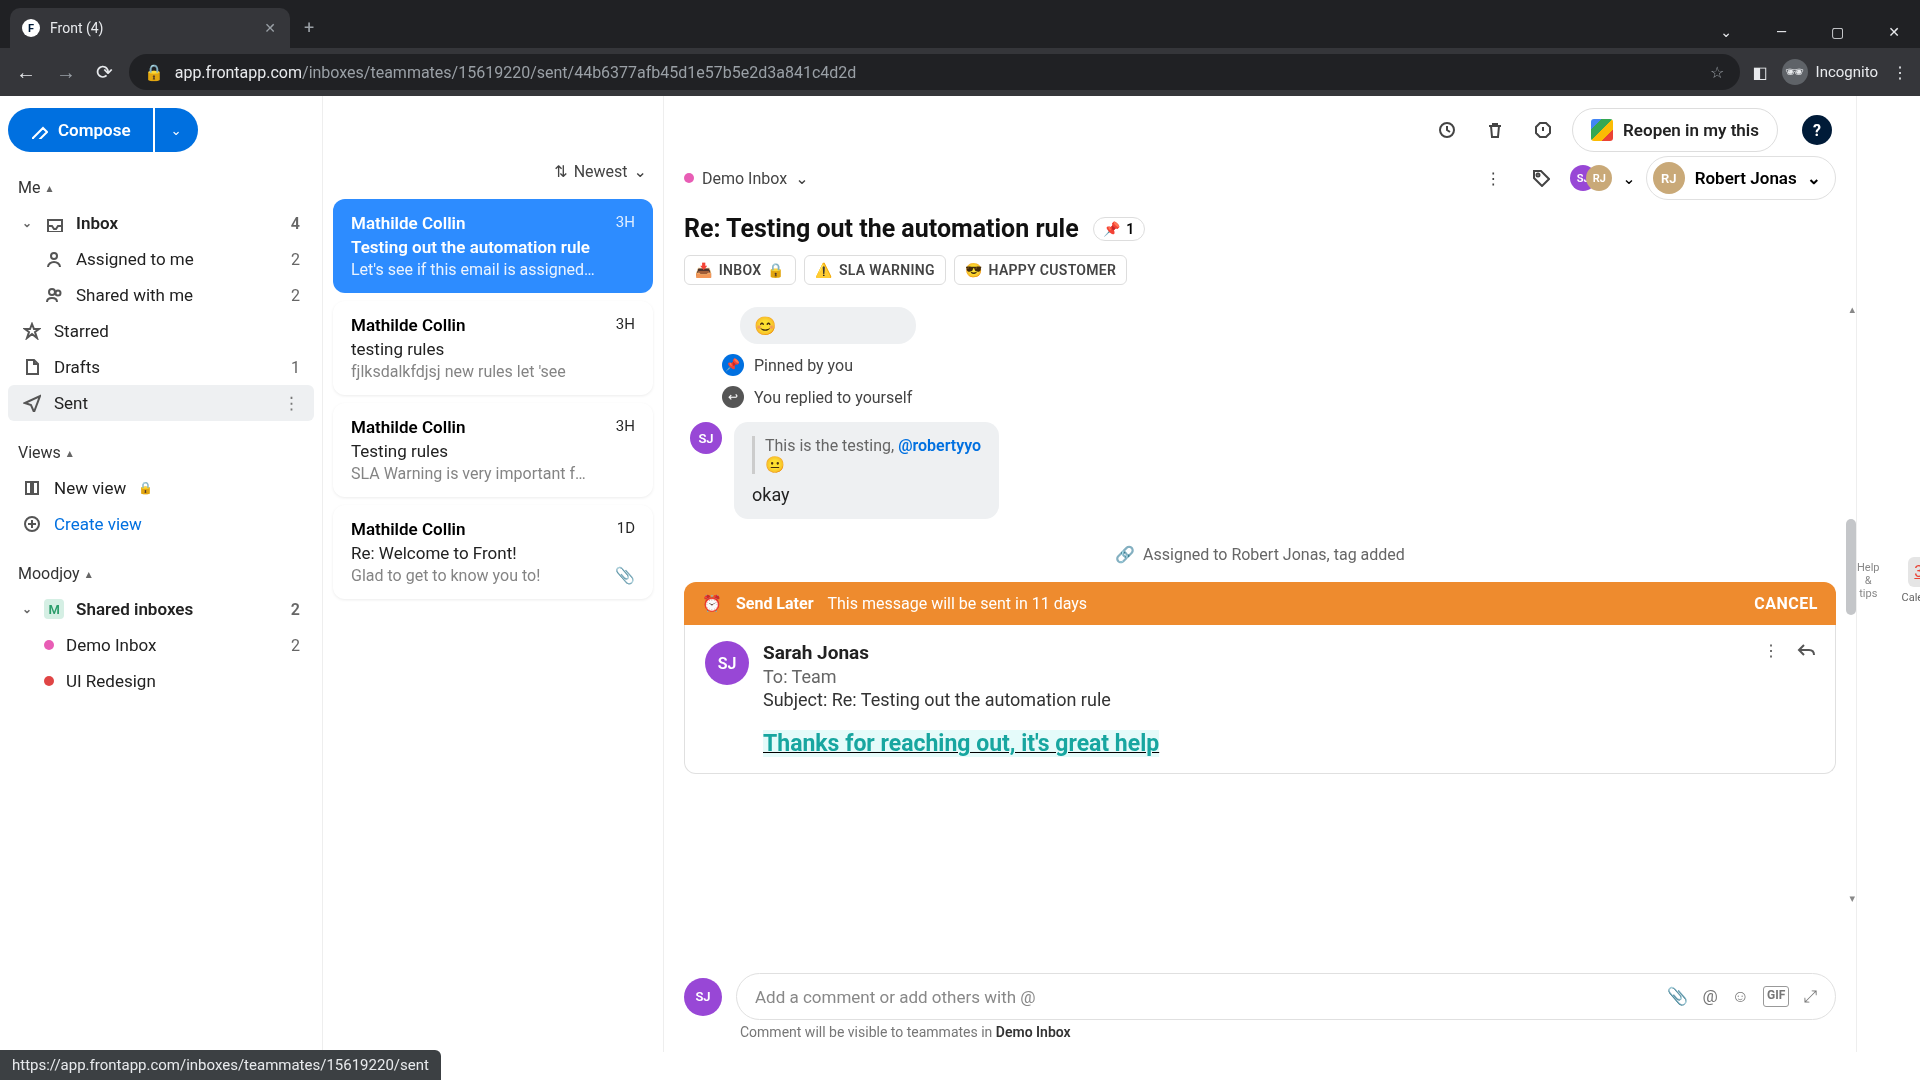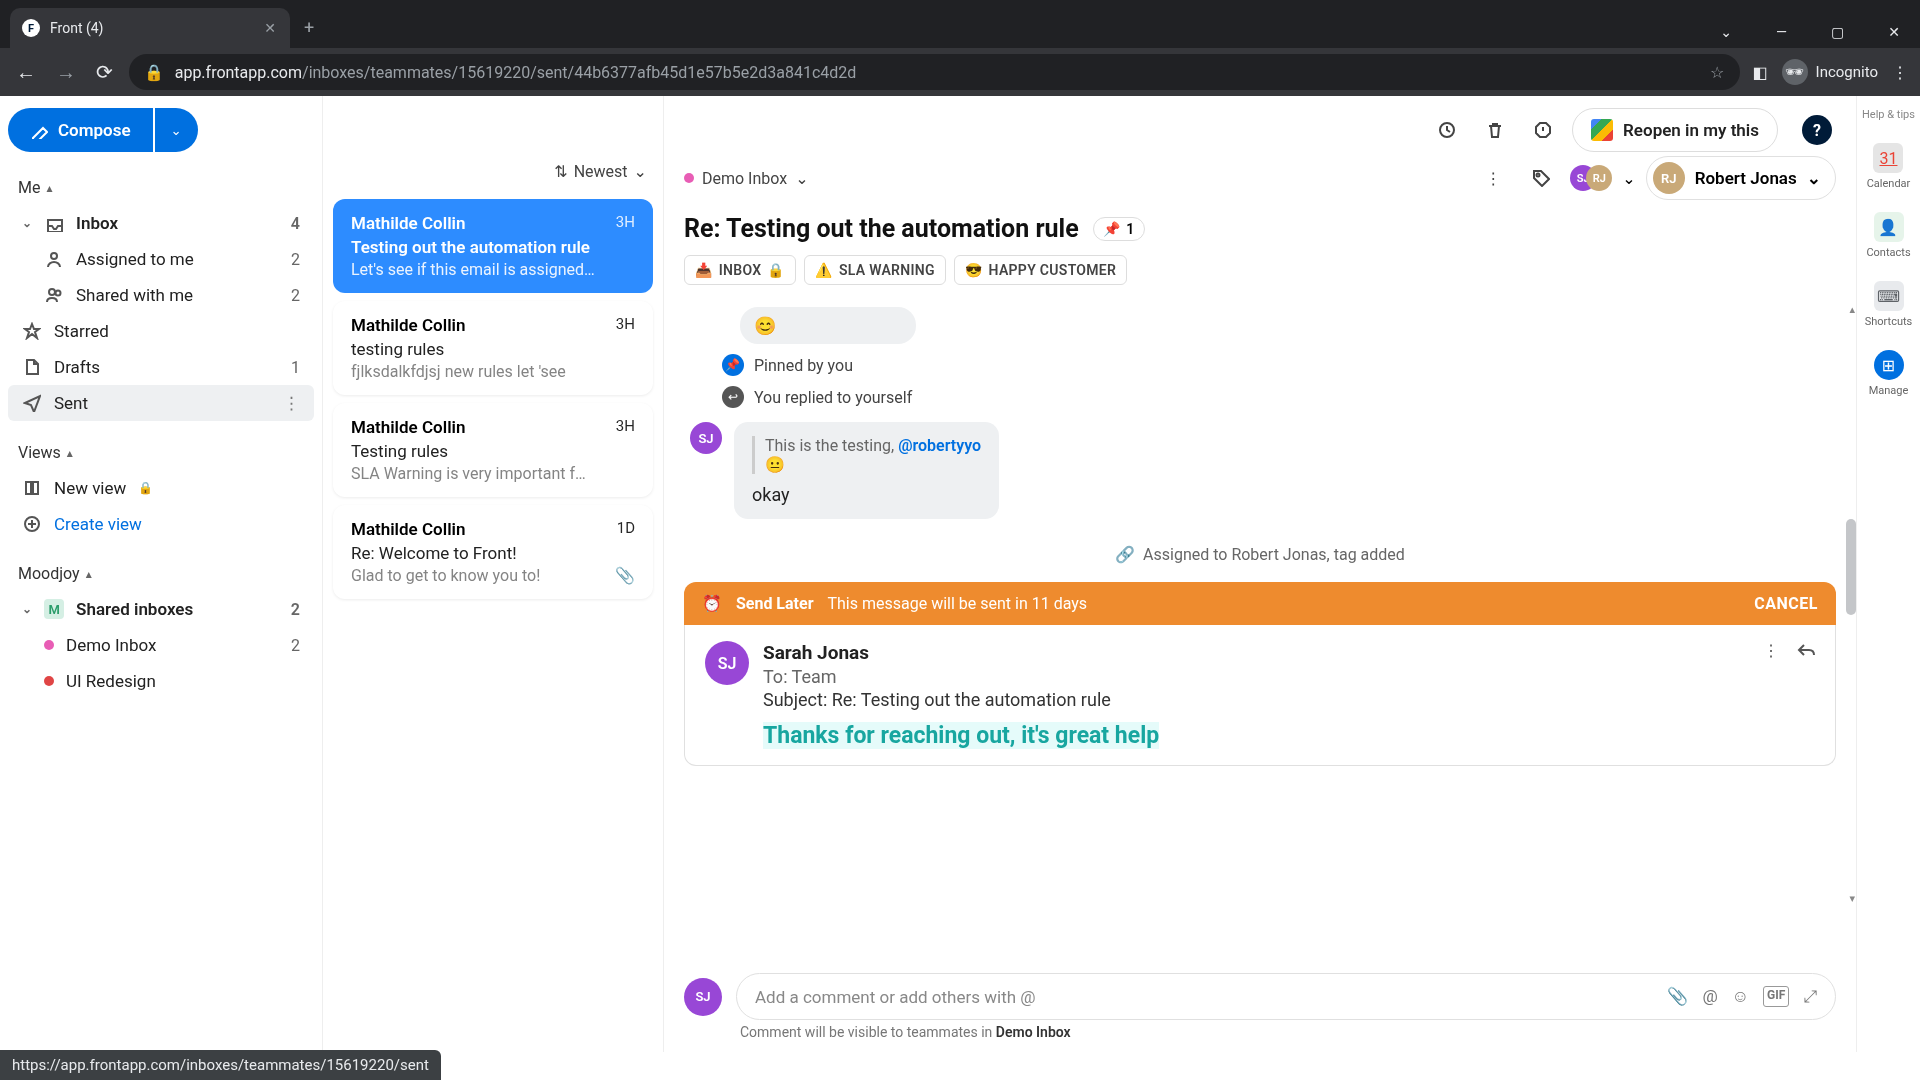--- a/index.html
+++ b/index.html
@@ -107,30 +107,30 @@
 .send-later .lbl { font-weight: 700; }
 .send-later .cancel { margin-left: auto; font-weight: 700; letter-spacing: 0.5px; }
 .draft-card { border: 1px solid #e0e0e0; border-top: none; border-radius: 0 0 12px 12px; padding: 16px 20px; display: flex; gap: 14px; }
 .draft-card .av { width: 44px; height: 44px; font-size: 16px; }
 .draft-meta { flex: 1; }
 .draft-from { font-size: 19px; font-weight: 700; color: #222; }
 .draft-to, .draft-subj { font-size: 18px; color: #666; margin-top: 2px; }
 .draft-subj span { color: #333; }
 .draft-actions { display: flex; gap: 18px; color: #555; align-items: flex-start; }
 .draft-body { font-size: 23px; font-weight: 700; color: #18a6a0; background: #e5fbfa; display: inline; }
-.draft-body-wrap { margin-top: 12px; }
+.draft-body-wrap { margin-top: 20px; text-decoration: underline; }
 
 .comment-compose { margin: 14px 20px 4px; display: flex; align-items: center; gap: 14px; }
 .comment-input { flex: 1; border: 1px solid #e0e0e0; border-radius: 30px; padding: 12px 18px; display: flex; align-items: center; gap: 14px; color: #888; font-size: 17px; }
 .comment-input .tools { margin-left: auto; display: flex; gap: 14px; color: #777; }
 .visibility-note { margin-left: 76px; font-size: 14px; color: #777; padding-bottom: 12px; }
 .visibility-note b { color: #333; font-weight: 600; }
 
 
-.right-rail { width: 64px; border-left: 1px solid #eee; display: flex; flex-direction: column; align-items: center; padding-top: 12px; gap: 22px; font-size: 11px; color: #666; }
+.right-rail { width: 64px; border-left: 1px solid #eee; display: flex; align-items: center; padding-top: 12px; gap: 22px; font-size: 11px; color: #666; }
 .rail-item { display: flex; flex-direction: column; align-items: center; gap: 4px; }
 .rail-ico { width: 30px; height: 30px; border-radius: 6px; display: flex; align-items: center; justify-content: center; font-size: 16px; }
 .rail-ico.cal { background: #e5e5e5; color: #ea4335; text-decoration: underline; }
 .rail-ico.con { background: #e6f4ea; color: #34a853; }
 .rail-ico.key { background: #e8eaed; color: #5f6368; }
 .rail-ico.man { background: #0070e0; color: #fff; border-radius: 50%; }
 
 .scroll-marker { position: absolute; right: 0; top: 220px; width: 10px; height: 96px; background: #c4c6c9; border-radius: 5px; }
 .scroll-arrow { position: absolute; right: 1px; color: #888; font-size: 11px; }
 .scroll-arrow.up { top: 4px; }

